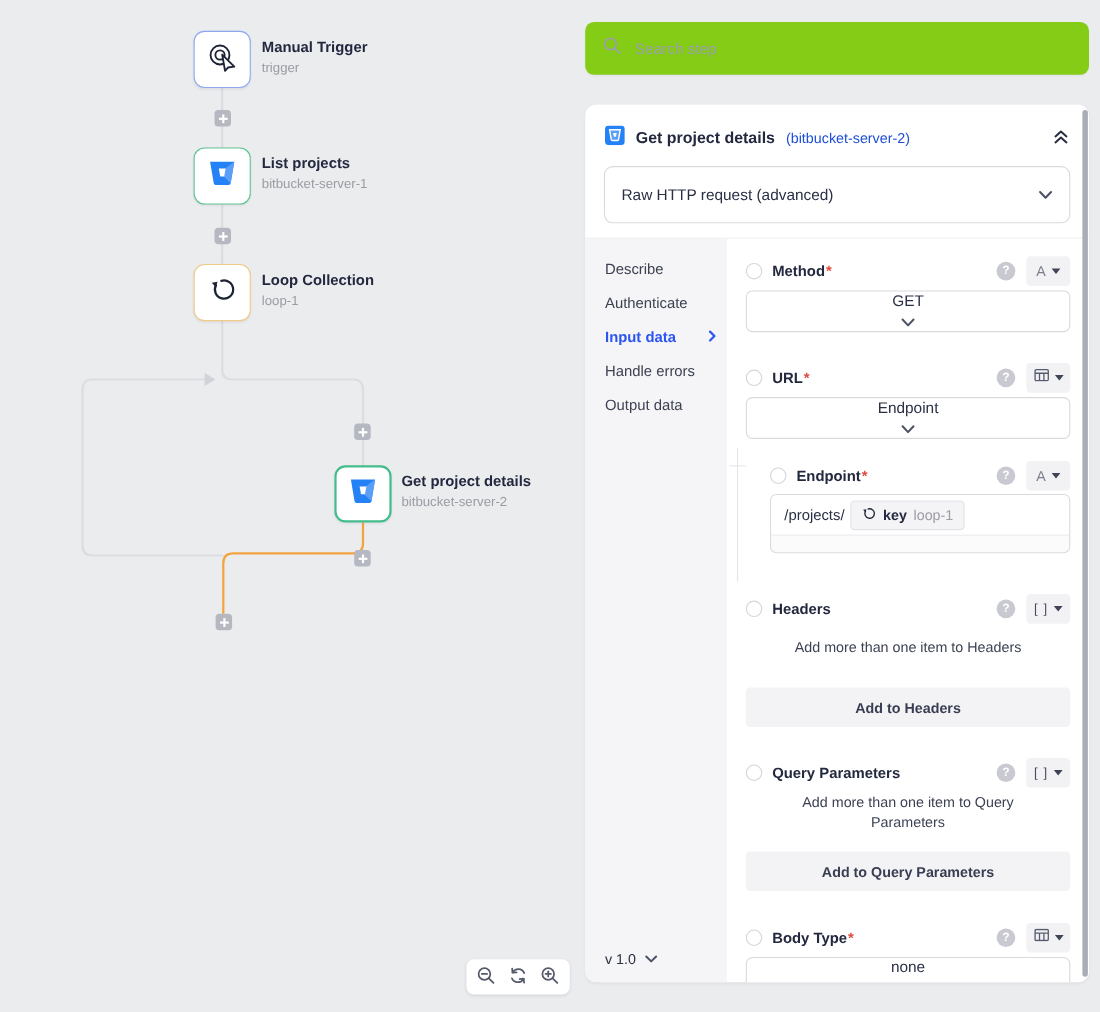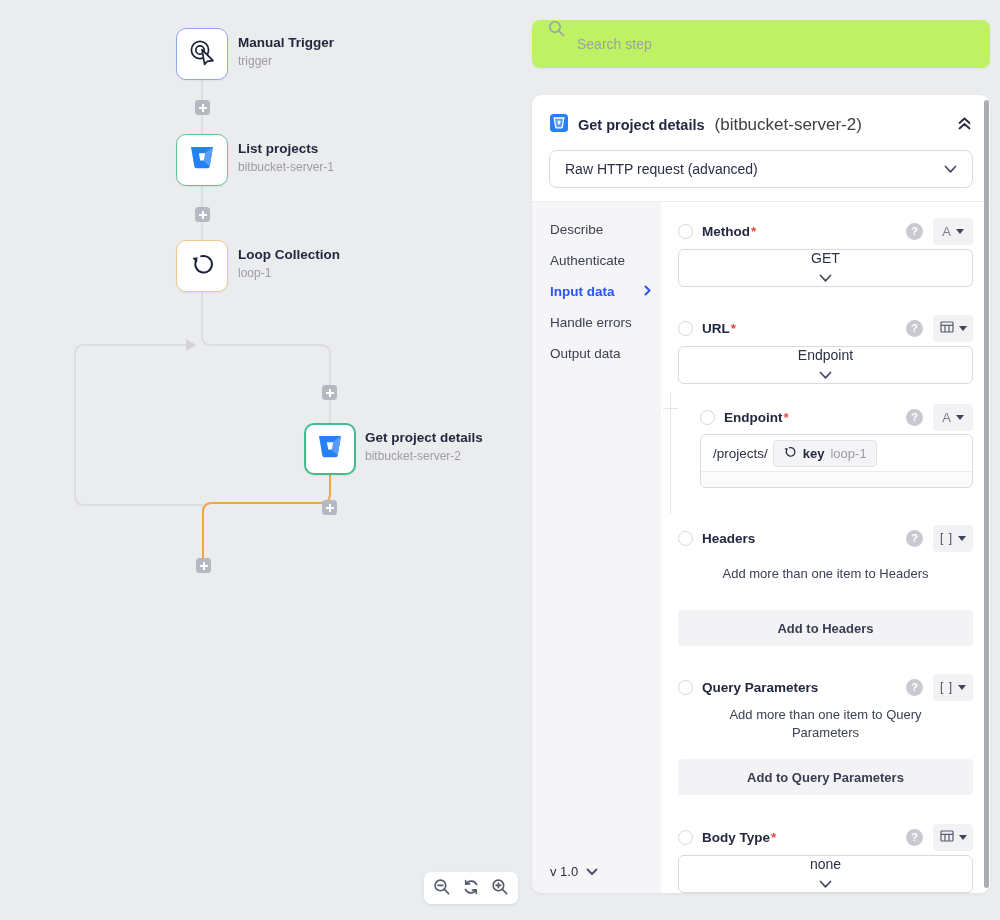--- a/index.html
+++ b/index.html
@@ -33,39 +33,39 @@
   .plus::after  { content:""; position:absolute; left:6.5px; top:3.5px; width:2px; height:8px; background:#fff; }
   .zoom-toolbar {
     position:absolute; left:424px; top:872px; width:94px; height:32px;
     background:#fff; border-radius:7px; box-shadow:0 1px 3px rgba(30,35,60,.10);
     display:flex; align-items:center; justify-content:space-around; padding:0 4px;
   }
   .zoom-toolbar button { background:none; border:none; cursor:pointer; display:flex; align-items:center; }
   
   .search-card {
     position:absolute; left:532px; top:20px; width:458px; height:48px;
-    background:#bef264; border-radius:8px; box-shadow:0 1px 2px rgba(30,35,60,.05);
-    display:flex; padding:0 16px; gap:12px;
+    background:#84cc16; border-radius:8px; box-shadow:0 1px 2px rgba(30,35,60,.05);
+    display:flex; align-items:center; padding:0 16px; gap:12px;
   }
   .search-card input {
     border:none; outline:none; flex:1; font-size:14px; color:#23283f;
     font-family:"Liberation Sans", sans-serif; background:transparent;
   }
   .search-card input::placeholder { color:#9aa0a8; }
   .panel-card {
     position:absolute; left:532px; top:95px; width:458px; height:798px;
     background:#fff; border-radius:10px; box-shadow:0 1px 3px rgba(30,35,60,.06);
     display:flex; flex-direction:column; overflow:hidden;
   }
   .p-header { display:flex; align-items:center; gap:10px; padding:19px 18px 0 18px; }
   .p-title { font-size:14.5px; font-weight:bold; color:#23283f; }
-  .p-conn  { font-size:17px; color:#404040; }
+  .p-conn  { font-size:13px; color:#1d4ed8; }
   .collapse-btn { margin-left:auto; background:none; border:none; cursor:pointer; display:flex; }
   .op-select {
-    margin:14px 17px 13px 17px; height:38px; border:1px solid #d9dade; border-radius:8px;
+    margin:14px 17px 13px 17px; height:52px; border:1px solid #d9dade; border-radius:8px;
     display:flex; align-items:center; justify-content:space-between; padding:0 15px;
     font-size:14px; color:#2a2f45; cursor:pointer; background:#fff;
   }
   .p-body { flex:1; display:flex; border-top:1px solid #ededf0; min-height:0; }
   .tabs { width:129px; background:#f5f5f7; padding-top:12px; position:relative; flex-shrink:0; }
   .tab {
     padding:8px 10px 8px 18px; font-size:13.5px; color:#3d4152; cursor:pointer;
     display:flex; align-items:center; justify-content:space-between;
   }
   .tab.active { color:#2b55f0; font-weight:bold; }

